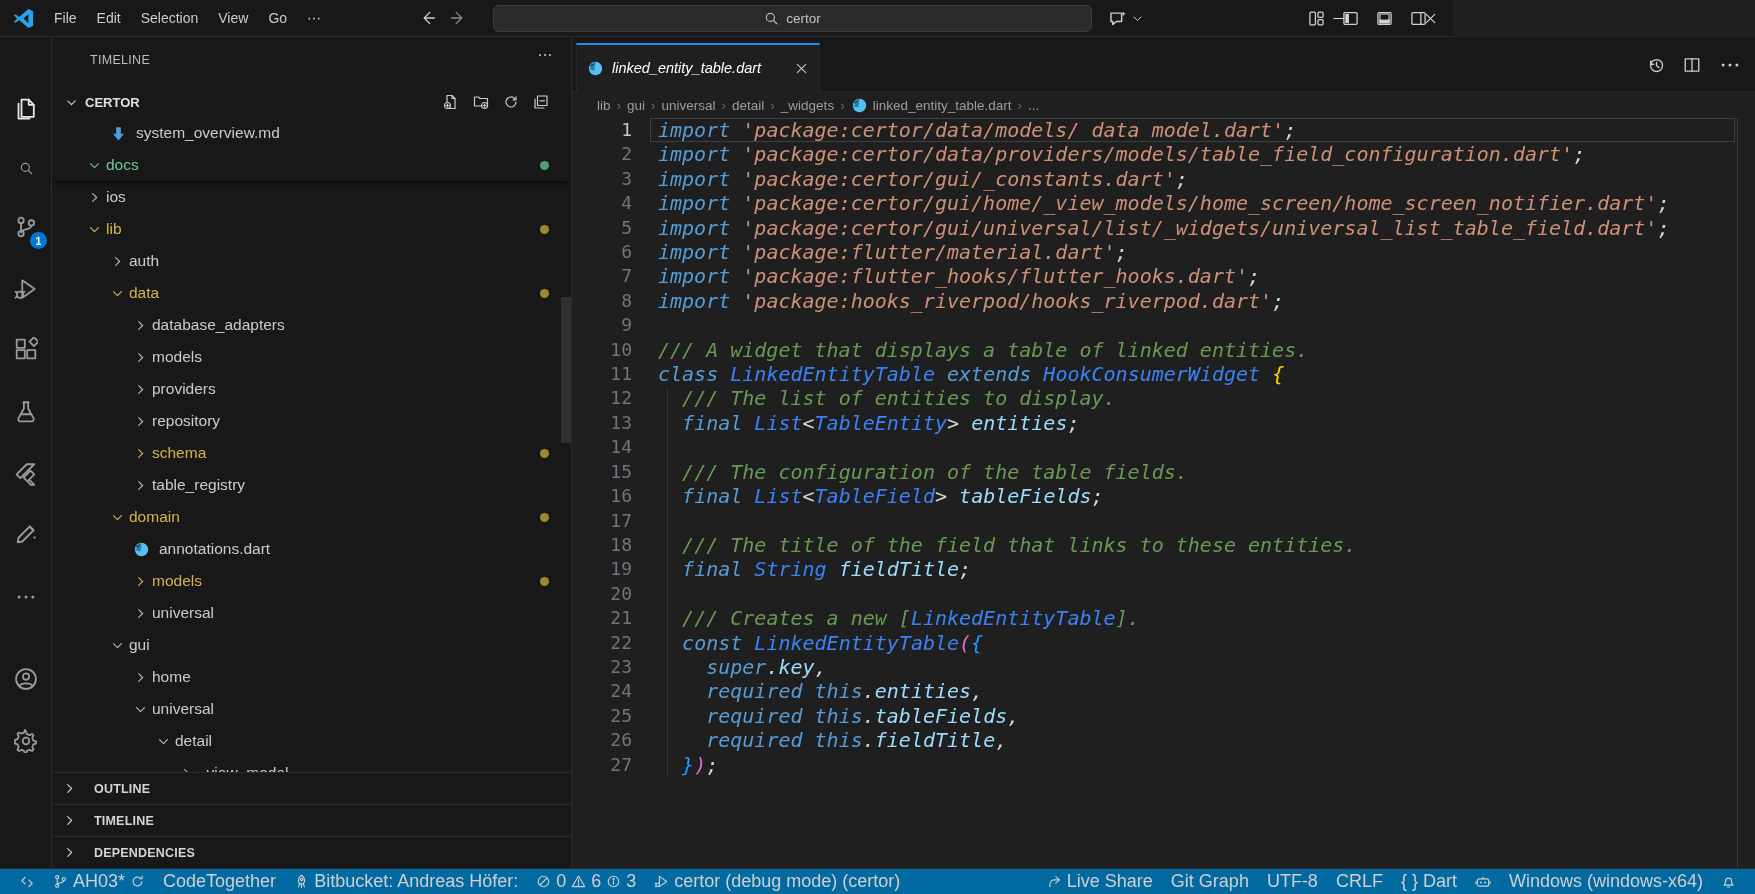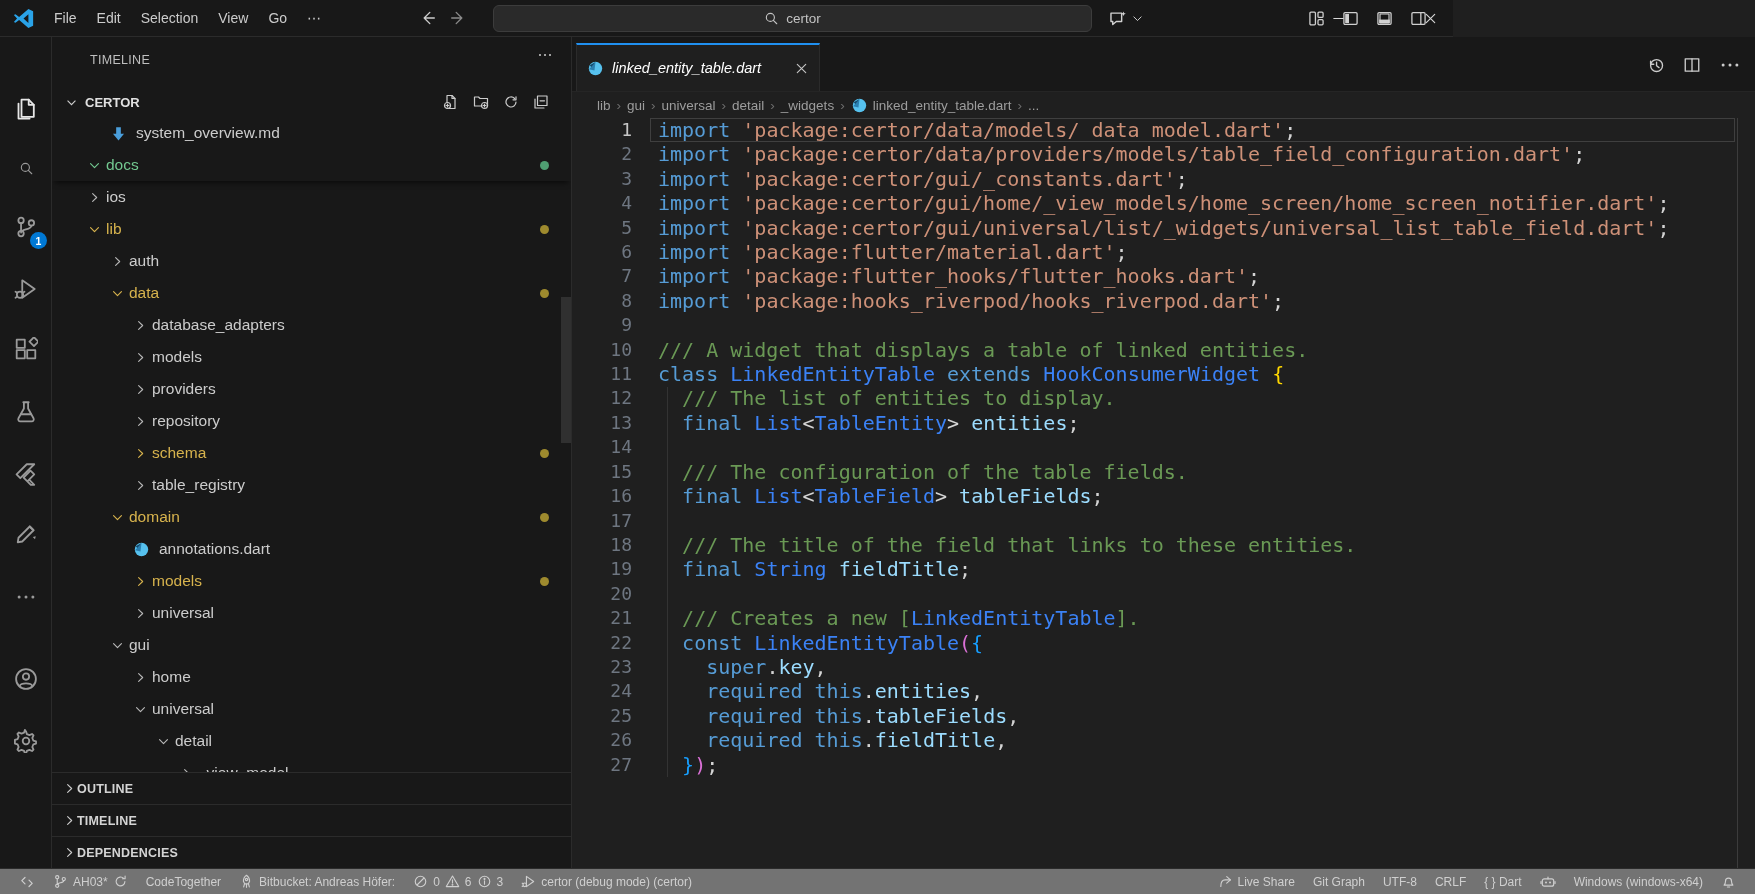--- a/index.html
+++ b/index.html
@@ -55,53 +55,53 @@
   .tree-row .lbl { margin-left:3px; white-space:nowrap; }
   .tree-row.c-g .lbl, .tree-row.c-g .twist { color:#73C991; }
   .tree-row.c-y .lbl, .tree-row.c-y .twist { color:#D7B34D; }
   .tree-row .dot { position:absolute; right:22px; top:12px; width:9px; height:9px; border-radius:50%; }
   .dot.g { background:#4f9e72; } .dot.y { background:#9e8a2e; }
   .tree-row.sticky { box-shadow:0 5px 5px -3px rgba(0,0,0,.55); z-index:3; background:#181818; }
   #tree-scrollbar { position:absolute; right:0; top:260px; width:10px; height:146px; background:rgba(121,121,121,.25); }
   .sb-section { position:absolute; left:0; width:100%; height:32px; border-top:1px solid #2b2b2b;
                 display:flex; align-items:center; background:#181818; }
   .sb-section .twist { margin-left:10px; color:#cccccc; }
-  .sb-section .s-lbl { margin-left:0; font-size:12.5px; font-weight:bold; color:#d4d4d4; letter-spacing:.2px; }
+  .sb-section .s-lbl { margin-left:17px; font-size:12.5px; font-weight:bold; color:#d4d4d4; letter-spacing:.2px; }
 
   
   #editor { position:absolute; left:572px; top:37px; width:1183px; height:831px; background:#1f1f1f; }
   #tabstrip { position:absolute; left:0; top:0; width:100%; height:55px; background:#181818;
               border-bottom:1px solid #252525; }
   #tab { position:absolute; left:4px; bottom:0; width:244px; height:48px; background:#1f1f1f;
          border-top:2px solid #2090f0; border-right:1px solid #2b2b2b; border-left:1px solid #2b2b2b;
          display:flex; align-items:center; padding:0 10px; gap:8px; }
   #tab-label { font-size:14.5px; font-style:italic; color:#ffffff; white-space:nowrap; }
   #tab-close { margin-left:auto; color:#c5c5c5; }
   #tab-actions { position:absolute; right:14px; top:0; height:55px; display:flex; align-items:center; gap:18px; color:#cccccc; }
   #breadcrumbs { position:absolute; left:0; top:55px; width:100%; height:26px;
                  display:flex; align-items:center; padding-left:25px; font-size:13.5px; color:#9d9d9d; }
   .crumb { display:flex; align-items:center; gap:5px; white-space:nowrap; }
   .crumb-sep { margin:0 6px; color:#6d6d6d; }
   #code { position:absolute; left:0; top:81px; width:100%; height:750px;
           font-family:"DejaVu Sans Mono", monospace; font-size:20px; }
   .line { position:relative; height:24.42px; line-height:24.42px; display:flex; white-space:pre; }
   .line .num { width:60px; text-align:right; color:#6e7681; font-size:18px; flex:none; }
-  .line .txt { padding-left:26px; }
+  .line .txt { padding-left:26px;font-style:italic; }
   .line.current .num { color:#c6c6c6; }
   .line.current::before { content:""; position:absolute; left:78px; right:20px; top:0; bottom:0;
                           border:1px solid #3f3f3f; pointer-events:none; }
   .tk-kw{color:#569CD6} .tk-str{color:#CE9178} .tk-cm{color:#6A9955} .tk-ty{color:#3b82f6}
   .tk-mb{color:#9CDCFE} .tk-pl{color:#D4D4D4} .tk-b1{color:#FFD700} .tk-b2{color:#DA70D6} .tk-b3{color:#179FFF}
   #indent-guide { position:absolute; left:95px; top:268.6px; width:1px; height:390.7px; background:#333333; }
   #scroll-edge { position:absolute; right:17px; top:81px; width:1px; height:750px; background:#3c3c3c; }
 
   
-  #statusbar { position:absolute; left:0; bottom:0; width:1755px; height:26px; background:#737373;
+  #statusbar { position:absolute; left:0; bottom:0; width:1755px; height:26px; background:#0369a1;
                border-top:1px solid #2b2b2b; display:flex; align-items:center;
-               justify-content:space-between; padding:0 10px; font-size:12px; color:#cfcfcf; z-index:60;}
+               justify-content:space-between; padding:0 10px; font-size:18px; color:#cfcfcf; z-index:60;}
   .sb-side { display:flex; align-items:center; height:100%; }
   .sb-item { display:flex; align-items:center; gap:5px; padding:0 9px; height:100%; white-space:nowrap; }
 </style>
 </head>
 <body>
 
 <div id="titlebar">
   <span id="vscode-logo" class="icon">
       <svg width="21" height="21" viewBox="0 0 24 24">
         <path fill="#2aa3e8" d="M17.6 1.2 23 3.8v16.4l-5.4 2.6L7 13.6l-4.2 3.2L1 15.9 4.6 12 1 8.1l1.8-.9L7 10.4zM17.6 7 12 12l5.6 5z"></path>

